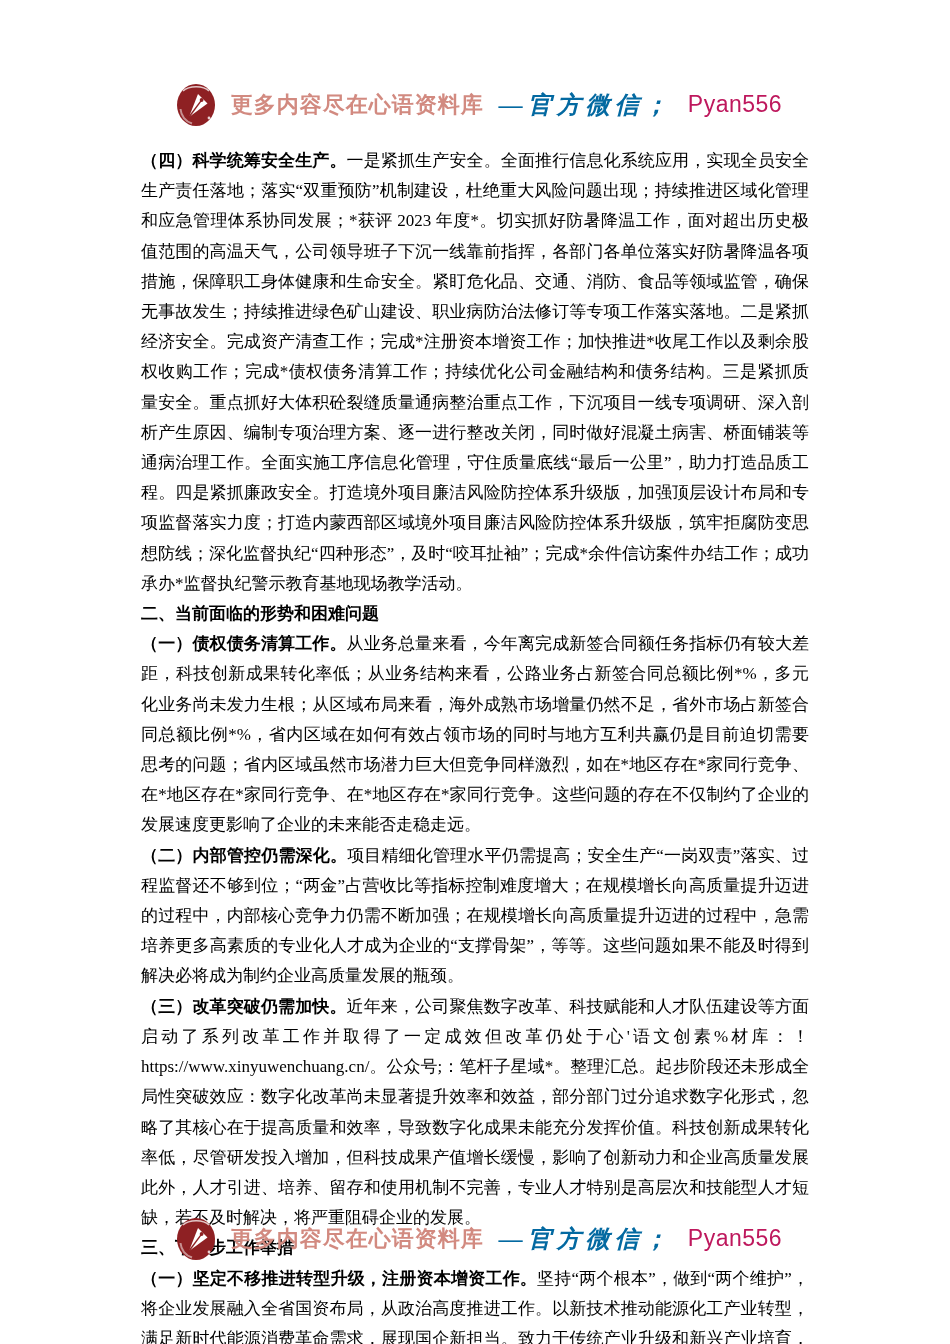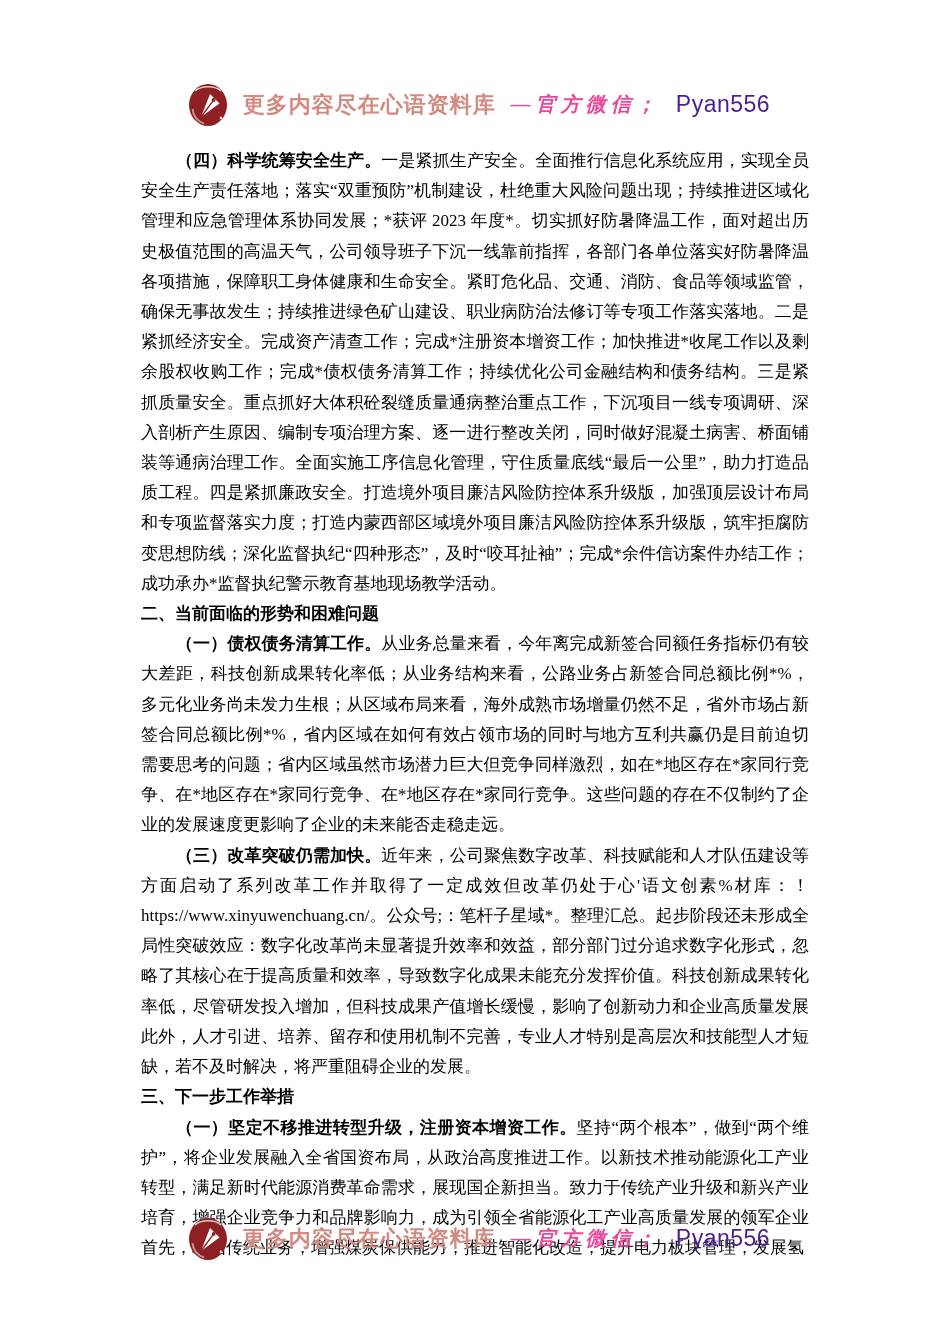--- a/index.html
+++ b/index.html
@@ -26,47 +26,47 @@
   .brand-logo { width: 40px; height: 45px; flex: 0 0 auto; }
   .brand-main {
     font-family: "Liberation Serif", serif;
     font-size: 22px;
     font-weight: bold;
     color: #d28a80;
     letter-spacing: 1px;
   }
   .brand-wechat {
     font-family: "Liberation Serif", serif;
-    font-size: 20px;
+    font-size: 24px;
     font-weight: bold;
     font-style: italic;
-    color: #ec4899;
+    color: #0369a1;
     letter-spacing: 5px;
   }
   .brand-id {
     font-family: "Liberation Sans", sans-serif;
     font-size: 23px;
-    color: #4c1d95;
+    color: #be185d;
     letter-spacing: 0.5px;
   }
   .content {
     position: absolute;
     left: 141px;
     top: 146px;
     width: 668px;
   }
   .para {
     margin: 0;
     font-size: 17px;
     line-height: 30.2px;
     text-align: justify;
     font-family: "Liberation Serif", serif;
     color: #000000;
   }
-  .para .lead { font-weight: bold; margin-left: 35px; }
+  .para .lead { font-weight: bold; }
   .para.heading {
     font-weight: bold;
     font-family: "Liberation Sans", sans-serif;
   }
   .para.heiti { font-family: Liberation Serif, serif; }
   .para.heiti .lead { font-weight: bold; }
 </style>
 </head>
 <body>
 
@@ -88,20 +88,21 @@
   </div>
 
   <div class="content">
 
     <p class="para"><span class="lead">（四）科学统筹安全生产。</span><span>一是紧抓生产安全。全面推行信息化系统应用，实现全员安全生产责任落地；落实“双重预防”机制建设，杜绝重大风险问题出现；持续推进区域化管理和应急管理体系协同发展；*获评 2023 年度*。切实抓好防暑降温工作，面对超出历史极值范围的高温天气，公司领导班子下沉一线靠前指挥，各部门各单位落实好防暑降温各项措施，保障职工身体健康和生命安全。紧盯危化品、交通、消防、食品等领域监管，确保无事故发生；持续推进绿色矿山建设、职业病防治法修订等专项工作落实落地。二是紧抓经济安全。完成资产清查工作；完成*注册资本增资工作；加快推进*收尾工作以及剩余股权收购工作；完成*债权债务清算工作；持续优化公司金融结构和债务结构。三是紧抓质量安全。重点抓好大体积砼裂缝质量通病整治重点工作，下沉项目一线专项调研、深入剖析产生原因、编制专项治理方案、逐一进行整改关闭，同时做好混凝土病害、桥面铺装等通病治理工作。全面实施工序信息化管理，守住质量底线“最后一公里”，助力打造品质工程。四是紧抓廉政安全。打造境外项目廉洁风险防控体系升级版，加强顶层设计布局和专项监督落实力度；打造内蒙西部区域境外项目廉洁风险防控体系升级版，筑牢拒腐防变思想防线；深化监督执纪“四种形态”，及时“咬耳扯袖”；完成*余件信访案件办结工作；成功承办*监督执纪警示教育基地现场教学活动。</span></p>
 
     <p class="para heading">二、当前面临的形势和困难问题</p>
 
     <p class="para"><span class="lead">（一）债权债务清算工作。</span><span>从业务总量来看，今年离完成新签合同额任务指标仍有较大差距，科技创新成果转化率低；从业务结构来看，公路业务占新签合同总额比例*%，多元化业务尚未发力生根；从区域布局来看，海外成熟市场增量仍然不足，省外市场占新签合同总额比例*%，省内区域在如何有效占领市场的同时与地方互利共赢仍是目前迫切需要思考的问题；省内区域虽然市场潜力巨大但竞争同样激烈，如在*地区存在*家同行竞争、在*地区存在*家同行竞争、在*地区存在*家同行竞争。这些问题的存在不仅制约了企业的发展速度更影响了企业的未来能否走稳走远。</span></p>
 
+    <p class="para"><span class="lead">（二）内部管控仍需深化。</span><span>项目精细化管理水平仍需提高；安全生产“一岗双责”落实、过程监督还不够到位；“两金”占营收比等指标控制难度增大；在规模增长向高质量提升迈进的过程中，内部核心竞争力仍需不断加强；在规模增长向高质量提升迈进的过程中，急需培养更多高素质的专业化人才成为企业的“支撑骨架”，等等。这些问题如果不能及时得到解决必将成为制约企业高质量发展的瓶颈。</span></p>
 
     <p class="para heiti"><span class="lead">（三）改革突破仍需加快。</span><span>近年来，公司聚焦数字改革、科技赋能和人才队伍建设等方面启动了系列改革工作并取得了一定成效但改革仍处于心'语文创素%材库：！ https://www.xinyuwenchuang.cn/。公众号;：笔杆子星域*。整理汇总。起步阶段还未形成全局性突破效应：数字化改革尚未显著提升效率和效益，部分部门过分追求数字化形式，忽略了其核心在于提高质量和效率，导致数字化成果未能充分发挥价值。科技创新成果转化率低，尽管研发投入增加，但科技成果产值增长缓慢，影响了创新动力和企业高质量发展此外，人才引进、培养、留存和使用机制不完善，专业人才特别是高层次和技能型人才短缺，若不及时解决，将严重阻碍企业的发展。</span></p>
 
     <p class="para heading">三、下一步工作举措</p>
 
     <p class="para"><span class="lead">（一）坚定不移推进转型升级，注册资本增资工作。</span><span>坚持“两个根本”，做到“两个维护”，将企业发展融入全省国资布局，从政治高度推进工作。以新技术推动能源化工产业转型，满足新时代能源消费革命需求，展现国企新担当。致力于传统产业升级和新兴产业培育，增强企业竞争力和品牌影响力，成为引领全省能源化工产业高质量发展的领军企业首先，巩固传统业务，增强煤炭保供能力，推进智能化改造，提升电力板块管理，发展氢</span></p>
 
   </div>
 
   <div class="brand bottom">

